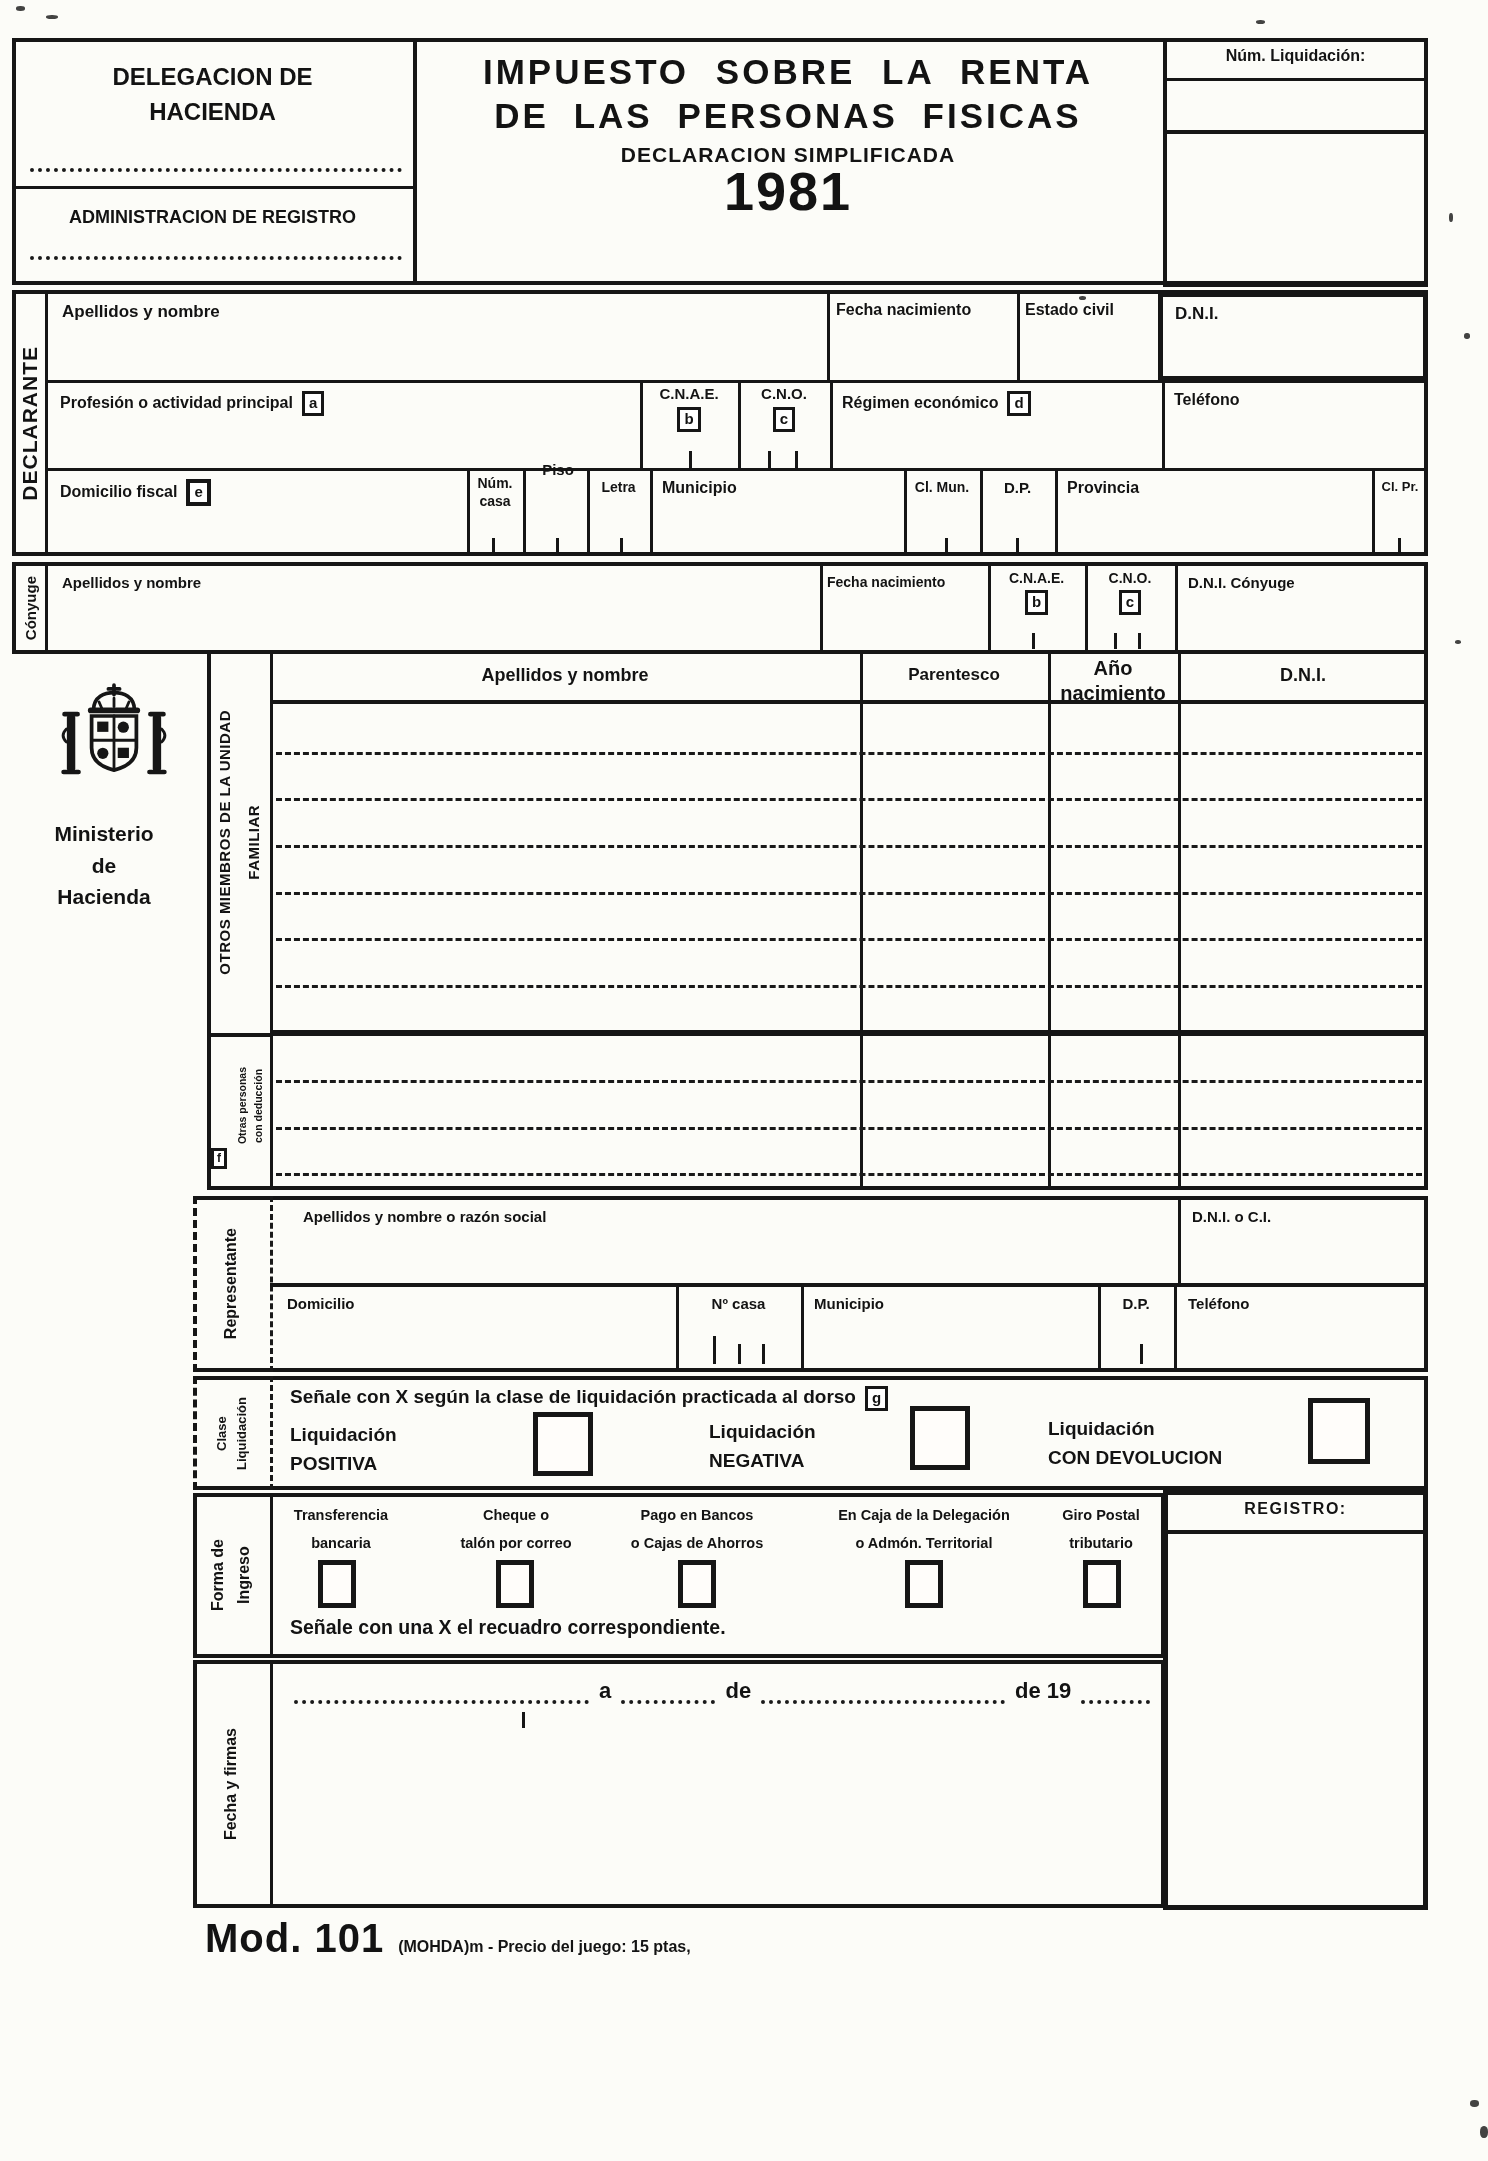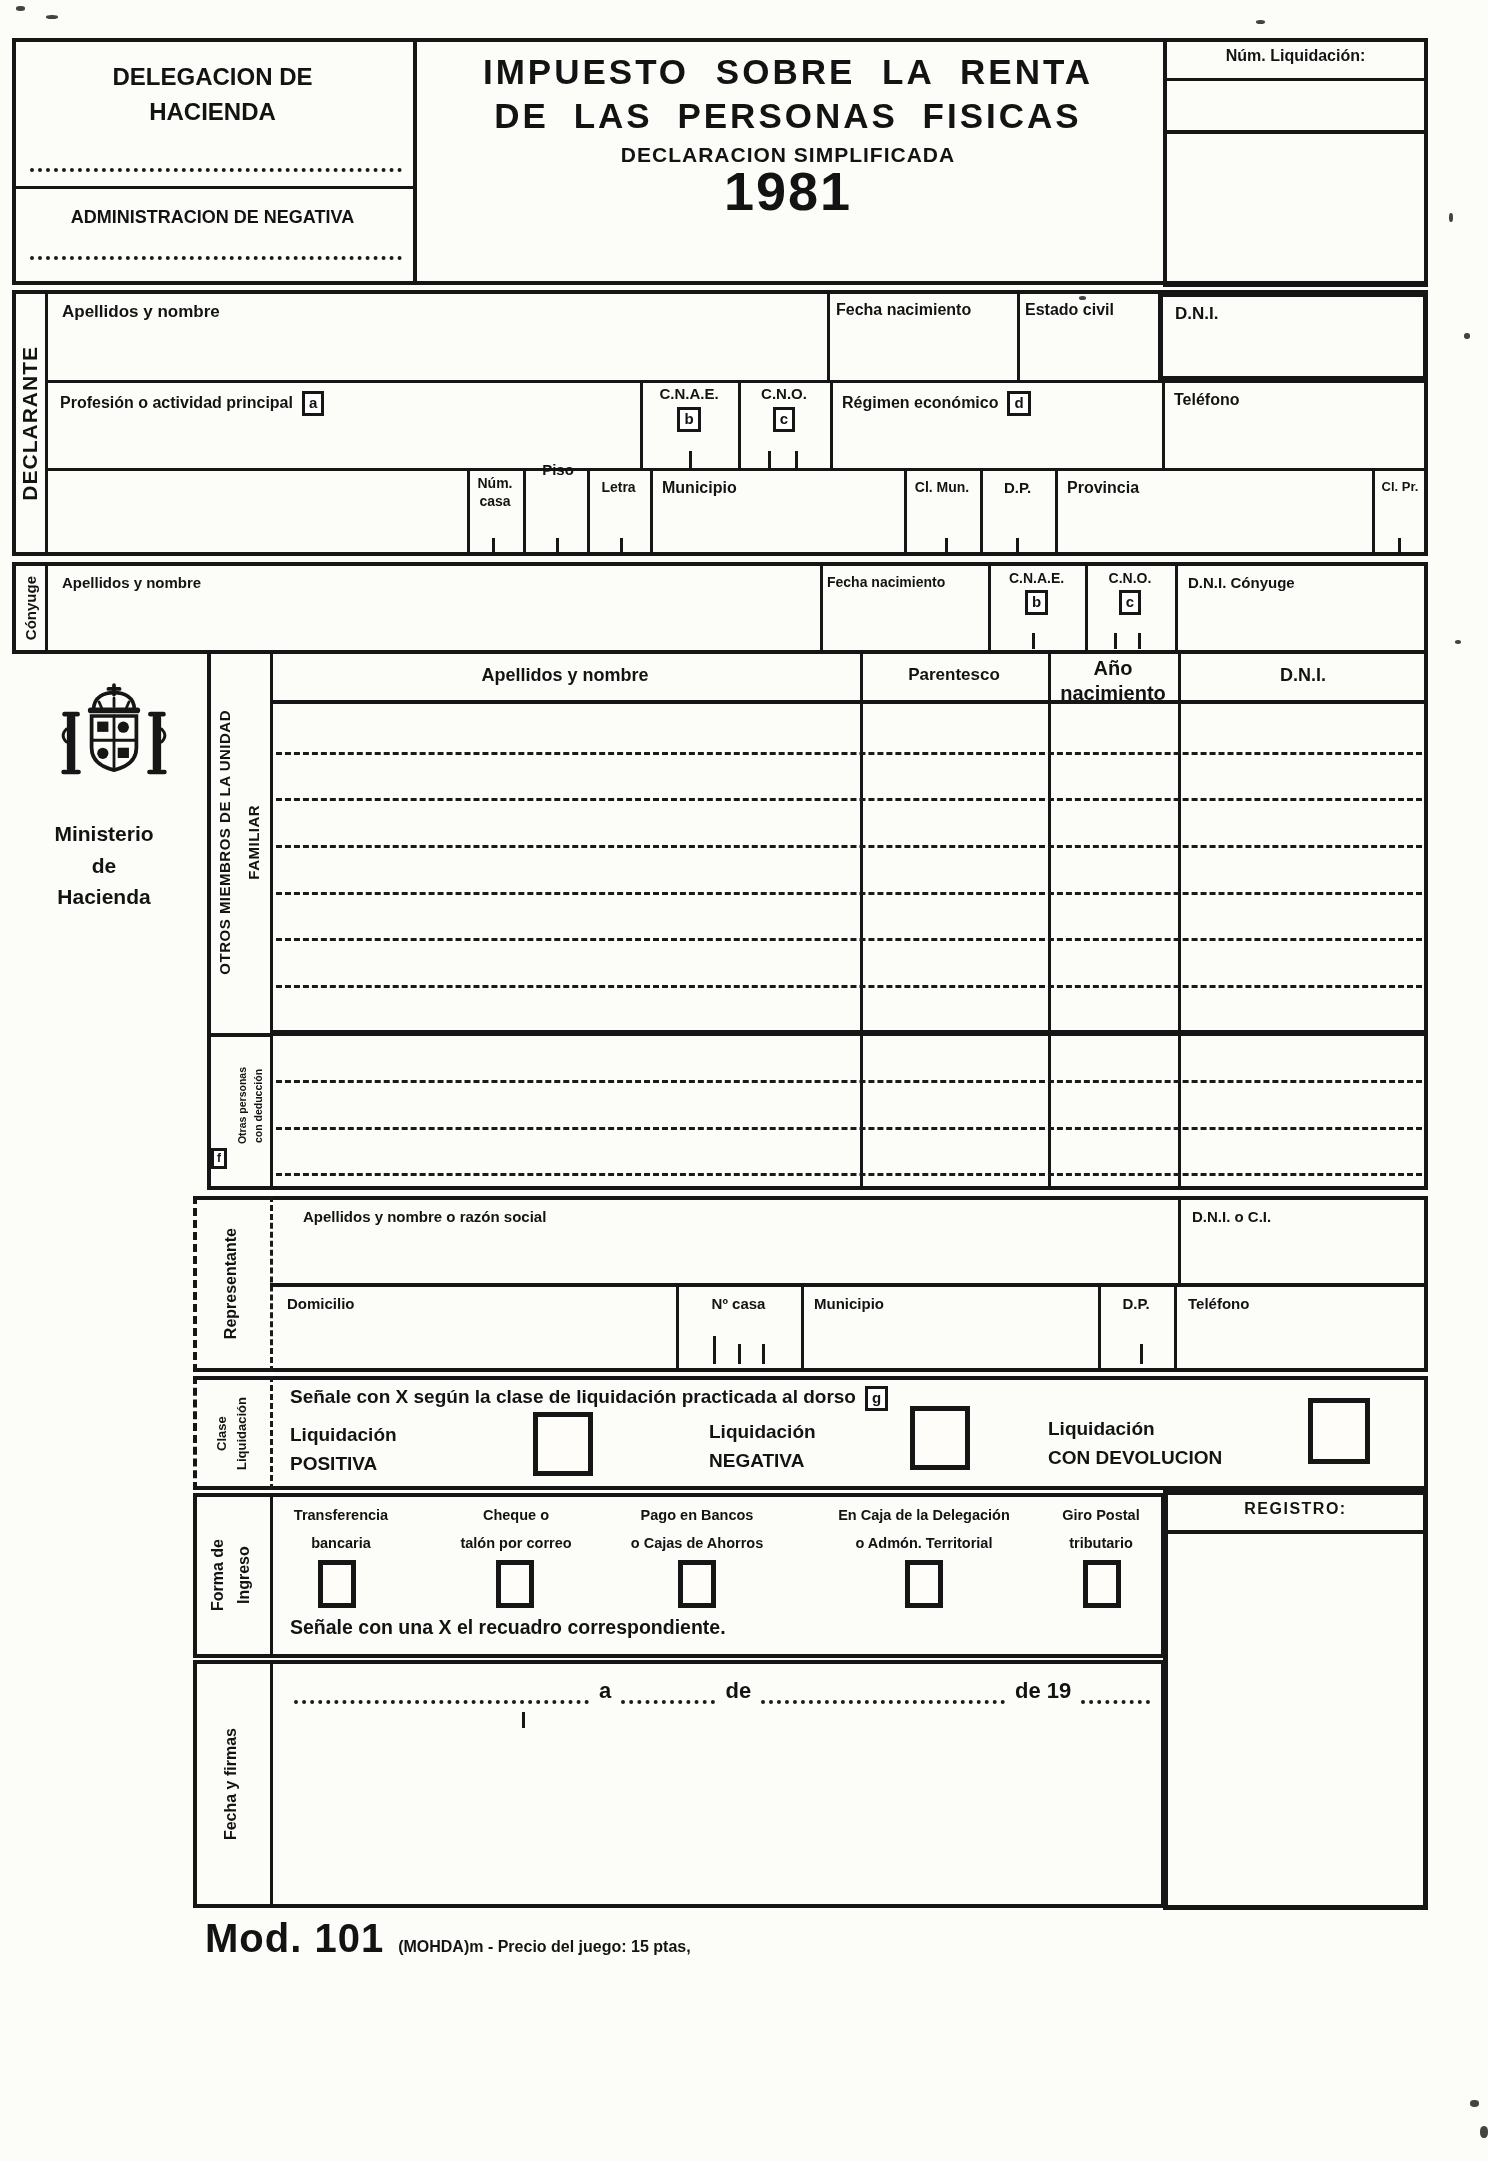--- a/index.html
+++ b/index.html
@@ -37,21 +37,21 @@
 
 <div class="page">
 
   <div class="a box" style="left:12px;top:38px;width:1416px;height:247px"></div>
   <div class="vline" style="left:413px;top:38px;height:247px;width:4px"></div>
 
   <div class="a bold ctr pre" style="left:20px;top:60px;width:385px;font-size:24px;line-height:1.45">DELEGACION DE
 HACIENDA</div>
   <div class="dotrow" style="left:30px;top:168px;width:372px"></div>
   <div class="hline" style="left:14px;top:186px;width:399px"></div>
-  <div class="a bold ctr" style="left:20px;top:207px;width:385px;font-size:18px">ADMINISTRACION DE NEGATIVA</div>
+  <div class="a bold ctr" style="left:20px;top:207px;width:385px;font-size:18px">ADMINISTRACION DE REGISTRO</div>
   <div class="dotrow" style="left:30px;top:256px;width:372px"></div>
 
   <div class="a bold ctr" style="left:413px;top:52px;width:750px;font-size:35px;letter-spacing:3px;word-spacing:14px">IMPUESTO SOBRE LA RENTA</div>
   <div class="a bold ctr" style="left:413px;top:96px;width:750px;font-size:35px;letter-spacing:3px;word-spacing:12px">DE LAS PERSONAS FISICAS</div>
   <div class="a bold ctr" style="left:413px;top:143px;width:750px;font-size:21px;letter-spacing:1px">DECLARACION SIMPLIFICADA</div>
   <div class="a bold ctr" style="left:413px;top:160px;width:750px;font-size:54px;letter-spacing:2px">1981</div>
 
   <div class="a box" style="left:1163px;top:38px;width:265px;height:249px"></div>
   <div class="a bold ctr" style="left:1163px;top:47px;width:265px;font-size:16px">Núm. Liquidación:</div>
   <div class="hline" style="left:1163px;top:78px;width:265px"></div>
@@ -107,20 +107,23 @@
   <div class="tick" style="left:795px;top:451px;height:17px"></div>
 
   <div class="vline" style="left:467px;top:468px;height:88px"></div>
   <div class="vline" style="left:523px;top:468px;height:88px"></div>
   <div class="vline" style="left:587px;top:468px;height:88px"></div>
   <div class="vline" style="left:650px;top:468px;height:88px"></div>
   <div class="vline" style="left:904px;top:468px;height:88px"></div>
   <div class="vline" style="left:980px;top:468px;height:88px"></div>
   <div class="vline" style="left:1055px;top:468px;height:88px"></div>
   <div class="vline" style="left:1372px;top:468px;height:88px"></div>
+  <div class="a" style="left:48px;top:471px;width:419px;height:82px">
+    <span class="a" style="left:12px;top:8px"><span class="bold fs16">Domicilio fiscal</span><span class="tag mlt" style="border-width:4px">e</span></span>
+  </div>
   <div class="a ctr pre bold" style="left:467px;top:474px;width:56px;font-size:14px;line-height:1.3">Núm.
 casa</div>
   <div class="a ctr bold fs15" style="left:523px;top:461px;width:70px">Piso</div>
   <div class="a ctr bold fs14" style="left:587px;top:479px;width:63px">Letra</div>
   <div class="a" style="left:650px;top:471px;width:254px;height:82px">
     <span class="bold fs16 a" style="left:12px;top:8px">Municipio</span>
   </div>
   <div class="a ctr bold fs14" style="left:904px;top:479px;width:76px">Cl. Mun.</div>
   <div class="a ctr bold fs15" style="left:980px;top:479px;width:75px">D.P.</div>
   <div class="a" style="left:1055px;top:471px;width:317px;height:82px">

